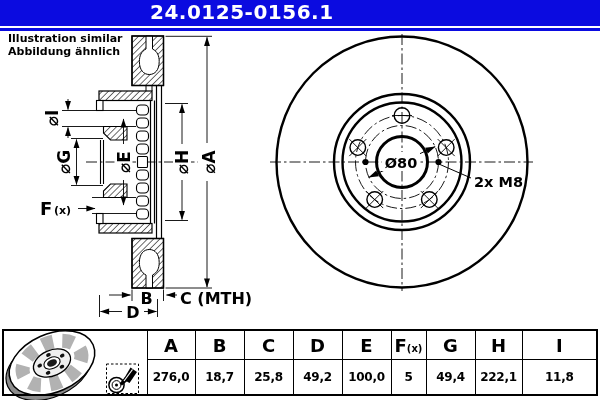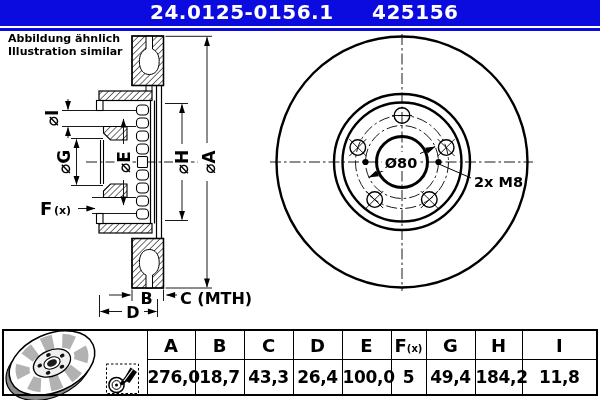--- a/index.html
+++ b/index.html
@@ -9,21 +9,21 @@
   .hdr span{position:absolute;top:0px;color:#fff;font-weight:bold;font-size:20px;letter-spacing:0.5px;white-space:nowrap;}
   .hdr .pn{left:150px;}
   .hdr .ean{left:372px;}
   .accentline{position:absolute;left:0;top:28px;width:600px;height:3px;background:#0b0be0;}
   .note{position:absolute;left:8px;top:33px;color:#000;font-size:11px;font-weight:bold;line-height:12.5px;}
   svg.draw{position:absolute;left:0;top:0;}
   table.spec{position:absolute;left:2px;top:329px;width:595px;height:66px;border-collapse:collapse;
              table-layout:fixed;border:2.5px solid #000;background:transparent;}
   table.spec td{border:1.5px solid #000;text-align:center;vertical-align:middle;padding:0;color:#000;}
   tr.hrow td{font-size:18px;font-weight:bold;height:28px;}
-  tr.vrow td{font-size:17px;font-weight:bold;height:34px;letter-spacing:-0.3px;}
+  tr.vrow td{font-size:12px;font-weight:bold;height:34px;letter-spacing:-0.3px;}
   .sub{font-size:10px;font-weight:bold;}
   .dimtxt{font-weight:bold;font-size:17px;}
 </style>
 </head>
 <body>
 
 <svg class="draw" width="600" height="400" viewBox="0 0 600 400">
   <defs>
     <pattern id="hatch" width="4.4" height="4.4" patternUnits="userSpaceOnUse" patternTransform="rotate(45)">
       <rect width="4.4" height="4.4" fill="#fff"></rect>
@@ -199,27 +199,26 @@
     <circle cx="116.5" cy="385" r="4.4" fill="none" stroke="#000" stroke-width="1"></circle>
     <circle cx="116.5" cy="385" r="1.5" fill="#000"></circle>
     <path d="M123.5,379.5 L130.5,367.5 L137,372 L129.5,383 Z" fill="#000"></path>
     <path d="M119.5,383.5 L125.5,376.5 L128.5,380 L122,385.5 Z" fill="#000"></path>
     <line x1="124" y1="381" x2="132.5" y2="369.5" stroke="#fff" stroke-width="1.2"></line>
   </g>
 </svg>
 
 <div class="hdr" style="background: rgb(11, 11, 224);">
   <span class="pn">24.0125-0156.1</span>
-  <span class="ean">425156</span>
 </div>
 <div class="accentline" style="background: rgb(11, 11, 224);"></div>
 
 <div class="note">
+  <div>Illustration similar</div>
   <div>Abbildung ähnlich</div>
-  <div>Illustration similar</div>
 </div>
 
 <table class="spec">
   <colgroup>
     <col style="width:144px">
       <col style="width:48px">
       <col style="width:49px">
       <col style="width:49px">
     <col style="width:49px">
       <col style="width:49px">
@@ -237,22 +236,22 @@
     <td>D</td>
     <td>E</td>
     <td><span>F</span><span class="sub">(x)</span></td>
     <td>G</td>
     <td>H</td>
     <td>I</td>
   </tr>
   <tr class="vrow">
     <td>276,0</td>
     <td>18,7</td>
-    <td>43,3</td>
-    <td>26,4</td>
+    <td>25,8</td>
+    <td>49,2</td>
     <td>100,0</td>
     <td>5</td>
     <td>49,4</td>
-    <td>184,2</td>
+    <td>222,1</td>
     <td>11,8</td>
   </tr>
 </tbody>
   </table>
 
 </body></html>

